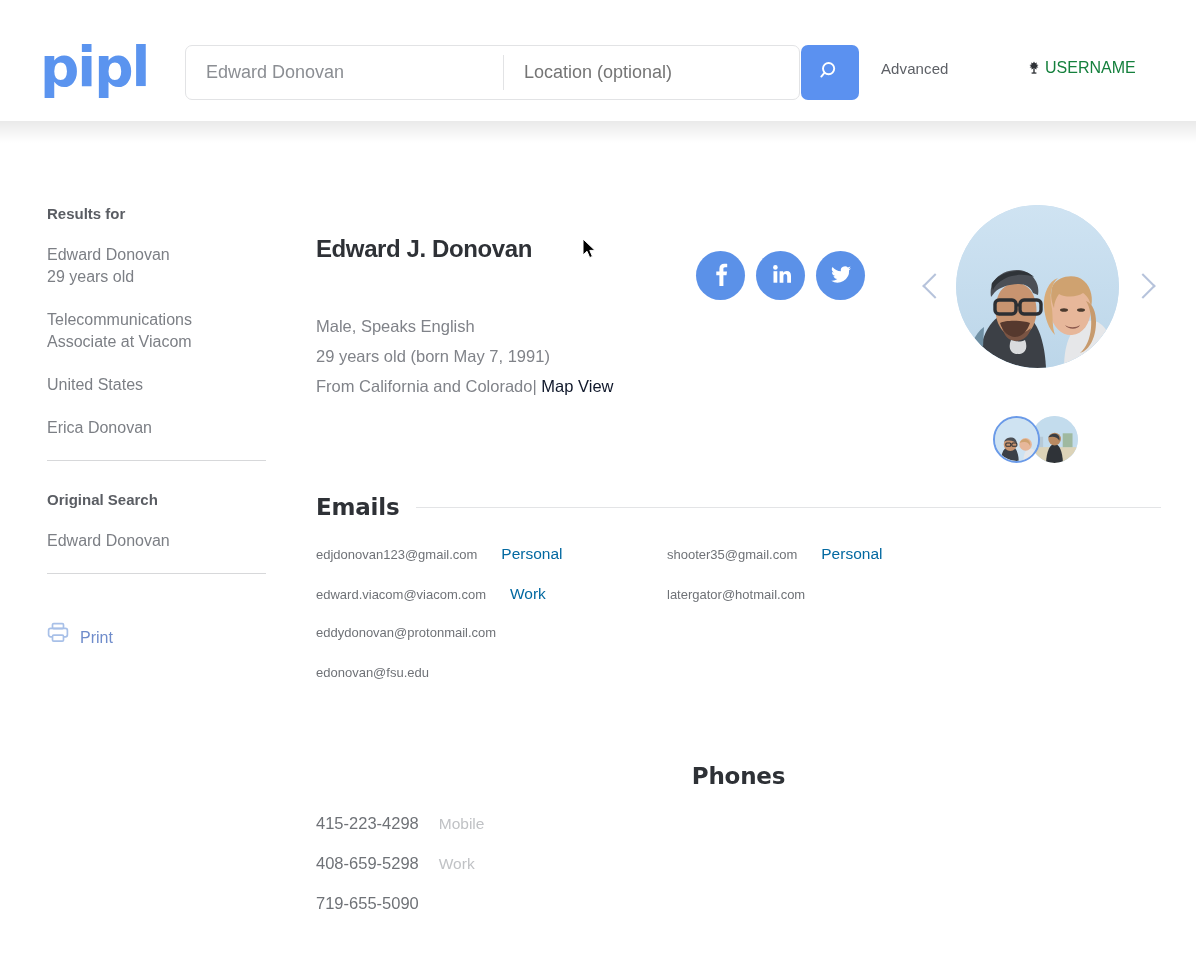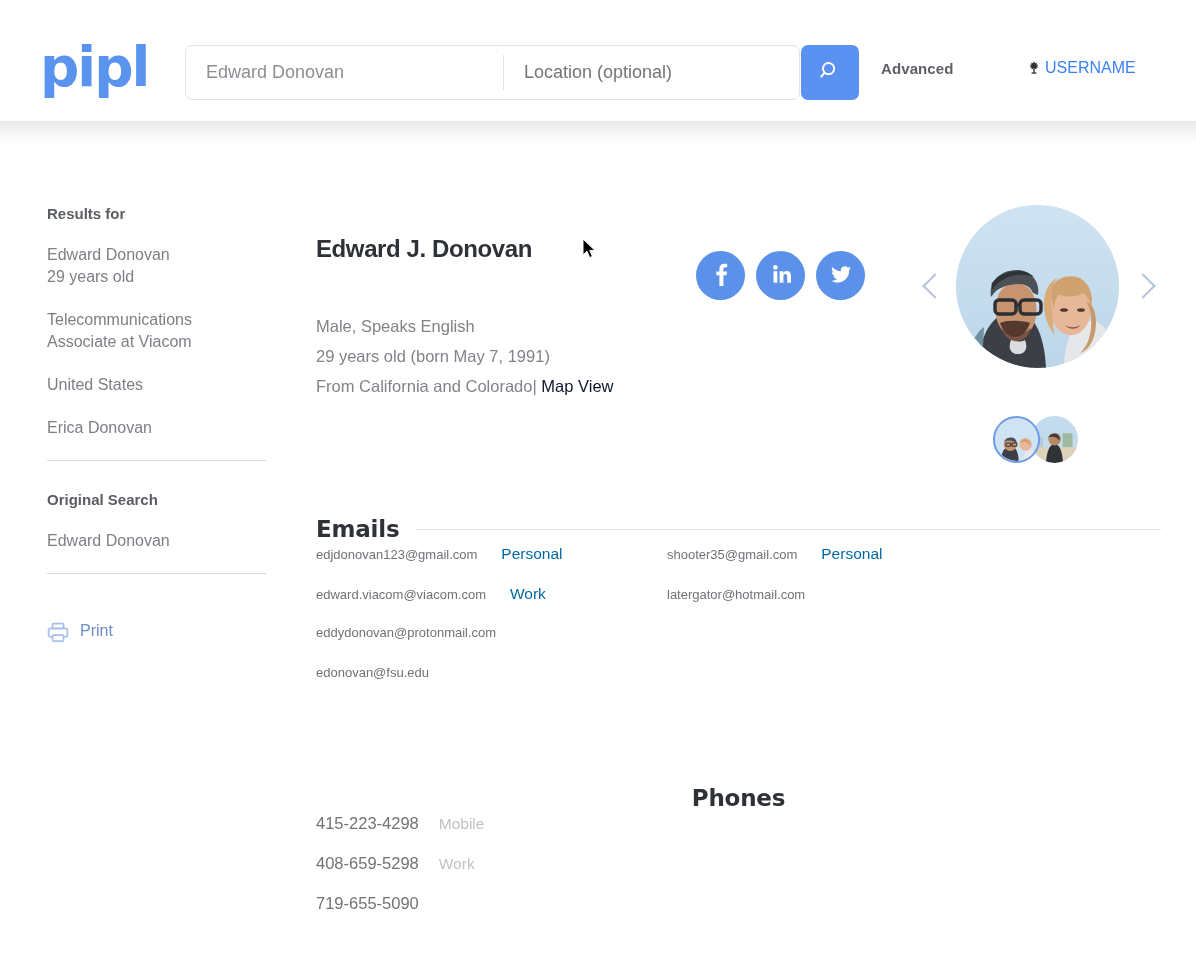--- a/index.html
+++ b/index.html
@@ -69,27 +69,27 @@
     width: 58px; height: 55px;
     background: #5b91f0;
     border: none;
     border-radius: 7px;
     cursor: pointer;
     display: flex; align-items: center; justify-content: center;
   }
 
   .advanced-link {
     position: absolute; left: 881px; top: 60px;
-    font-size: 15px; font-weight: bold; color: #5d6066;
+    font-size: 15px; font-weight: normal; color: #5d6066;
     cursor: pointer;
     letter-spacing: .1px;
   }
   .user-menu {
     position: absolute; left: 1028px; top: 59px;
-    font-size: 16px; color: #3b82f6;
+    font-size: 16px; color: #15803d;
     cursor: pointer;
     display: flex; align-items: center; gap: 5px;
   }
   .user-icon { font-size: 13px; color: #2f3237; line-height: 1; }
 
   
   .sidebar { position: absolute; left: 47px; top: 205px; width: 220px; }
   .side-heading {
     font-size: 15px; font-weight: bold; color: #5a5d63;
     margin-bottom: 22px;
@@ -100,21 +100,21 @@
     margin-bottom: 21px;
     cursor: pointer;
   }
   .side-entry .sub { display: block; }
   .side-rule {
     width: 219px; height: 1px; background: #d7d8da;
     margin: 11px 0 0 0;
   }
   .side-gap-1 { height: 30px; }
   .print-row {
-    display: flex; align-items: flex-start; gap: 11px;
+    display: flex; align-items: flex-end; gap: 11px;
     margin-top: 48px; cursor: pointer;
   }
   .print-label { font-size: 16px; color: #6f8ccb; }
 
   .profile-name {
     position: absolute; left: 316px; top: 235px;
     font-family: Liberation Sans, sans-serif;
     font-size: 24px; font-weight: bold; color: #2e3136;
     letter-spacing: -.4px;
   }
@@ -170,21 +170,20 @@
     position: relative;
   }
   .thumb.selected { border: 2px solid #6a9ae8; z-index: 2; }
   .thumb.second { margin-left: -9px; z-index: 1; }
 
   
   .section-head {
     position: absolute;
     display: flex; align-items: center; gap: 17px;
     width: 845px;
-    margin-top: 22px;
   }
   .section-title {
     font-family: "DejaVu Sans", sans-serif;
     font-size: 23px; font-weight: bold; color: #2e3136;
     letter-spacing: -.2px;
     white-space: nowrap;
   }
   .section-rule { flex: 1; height: 1px; background: #e3e4e6; }
 
   .emails-head { left: 316px; top: 494px; }

